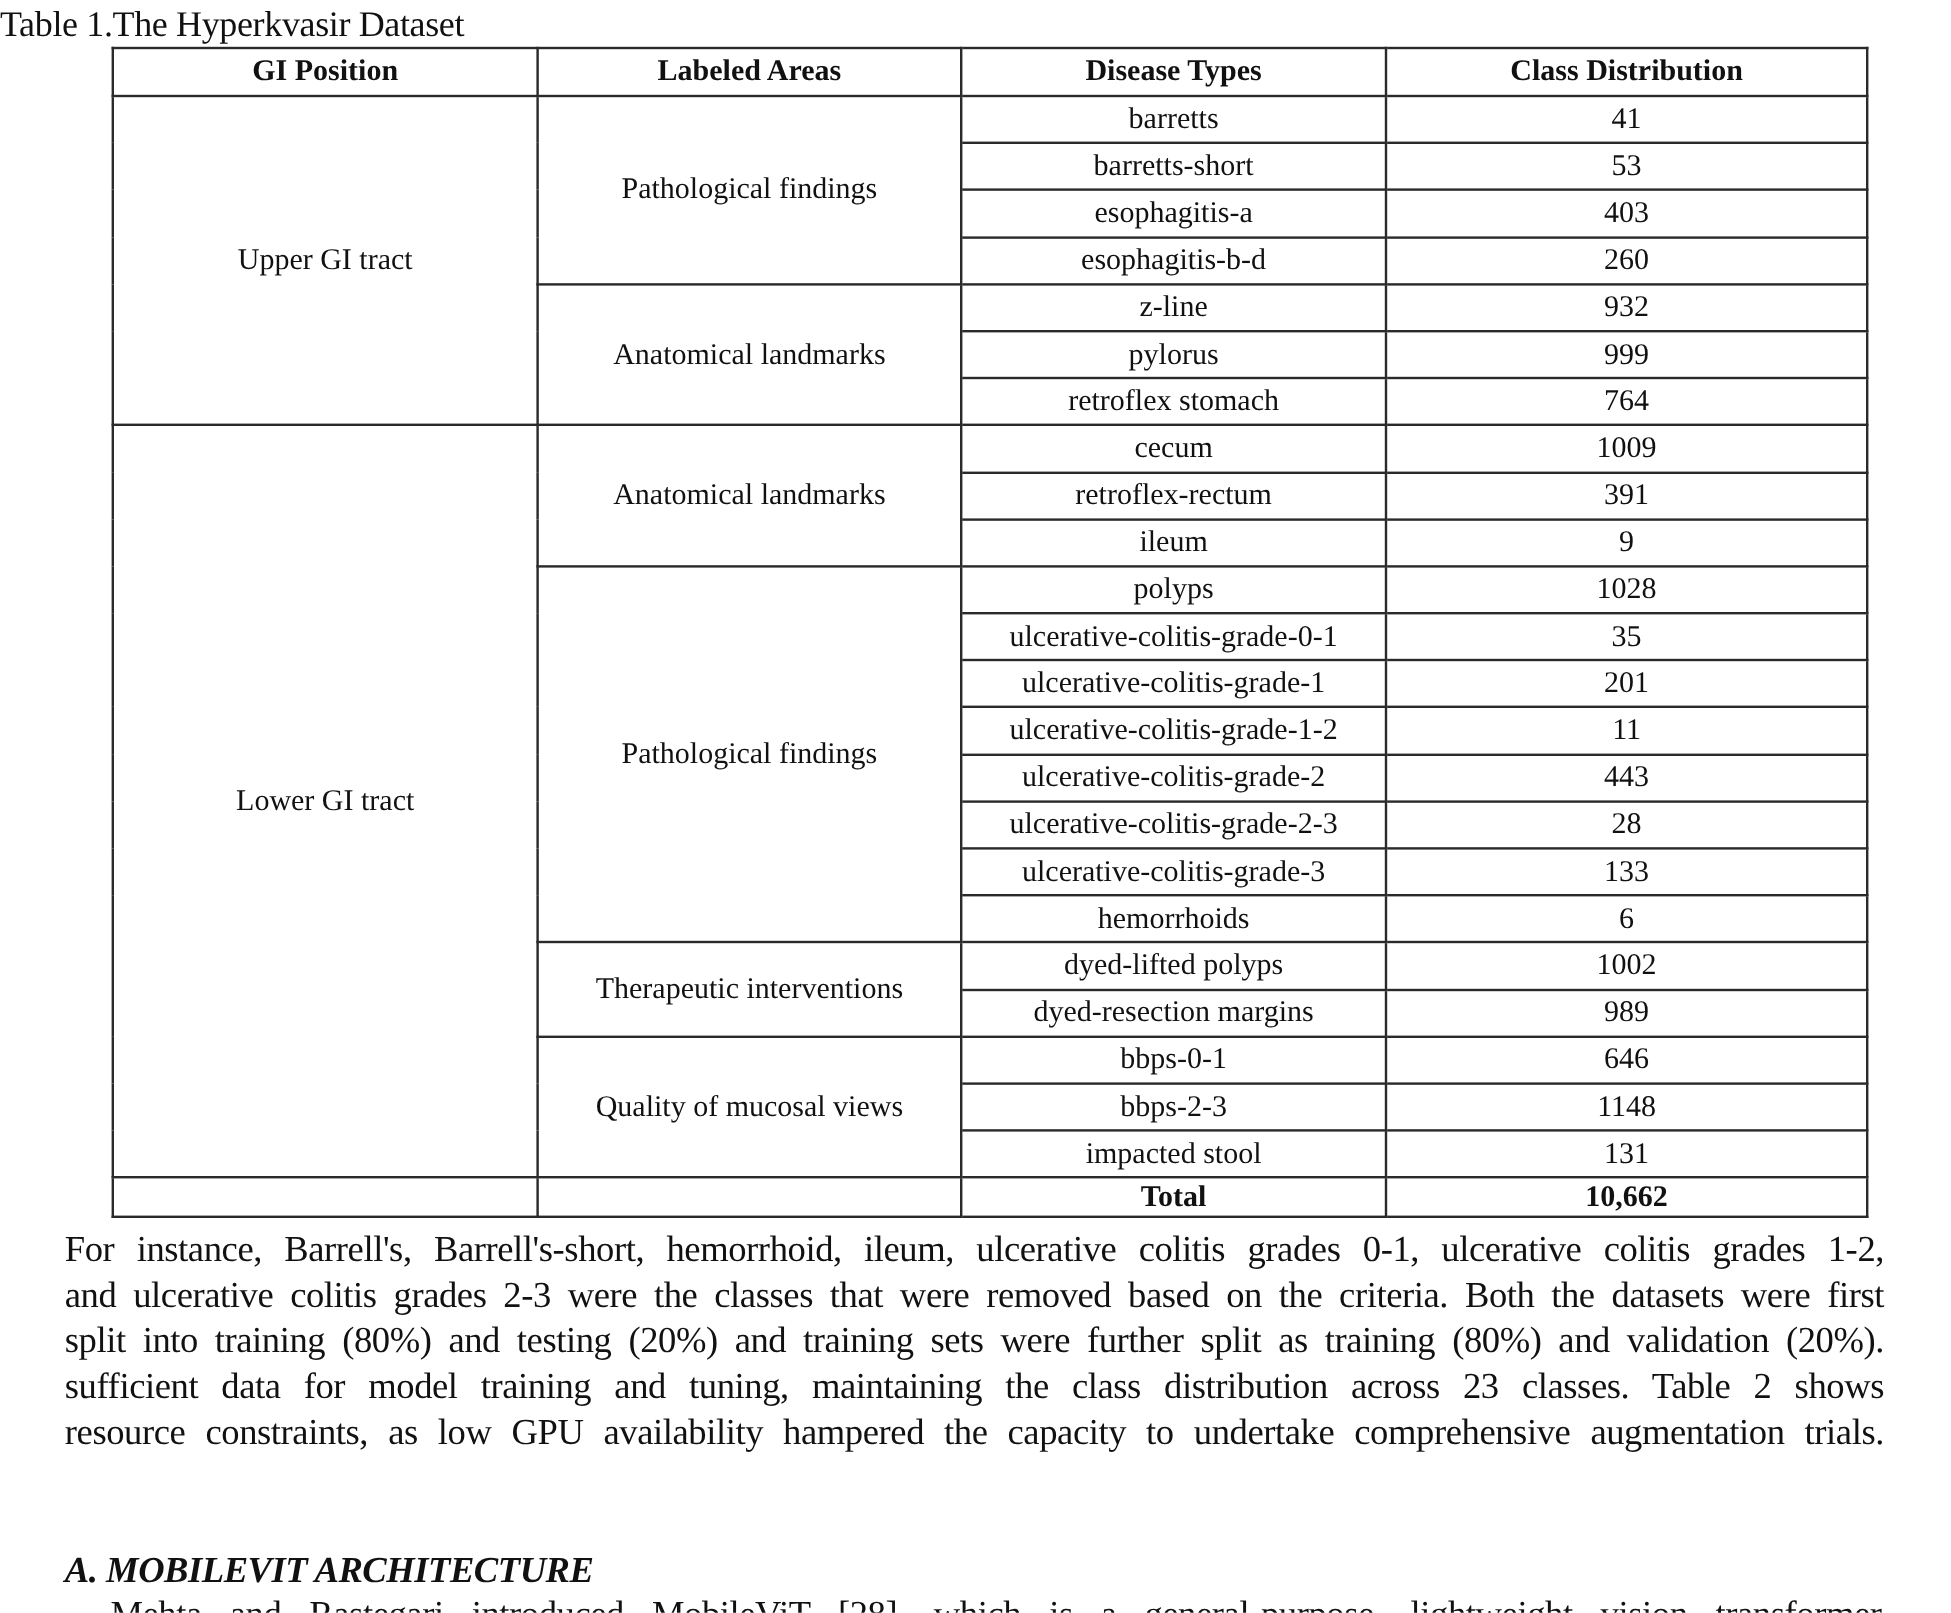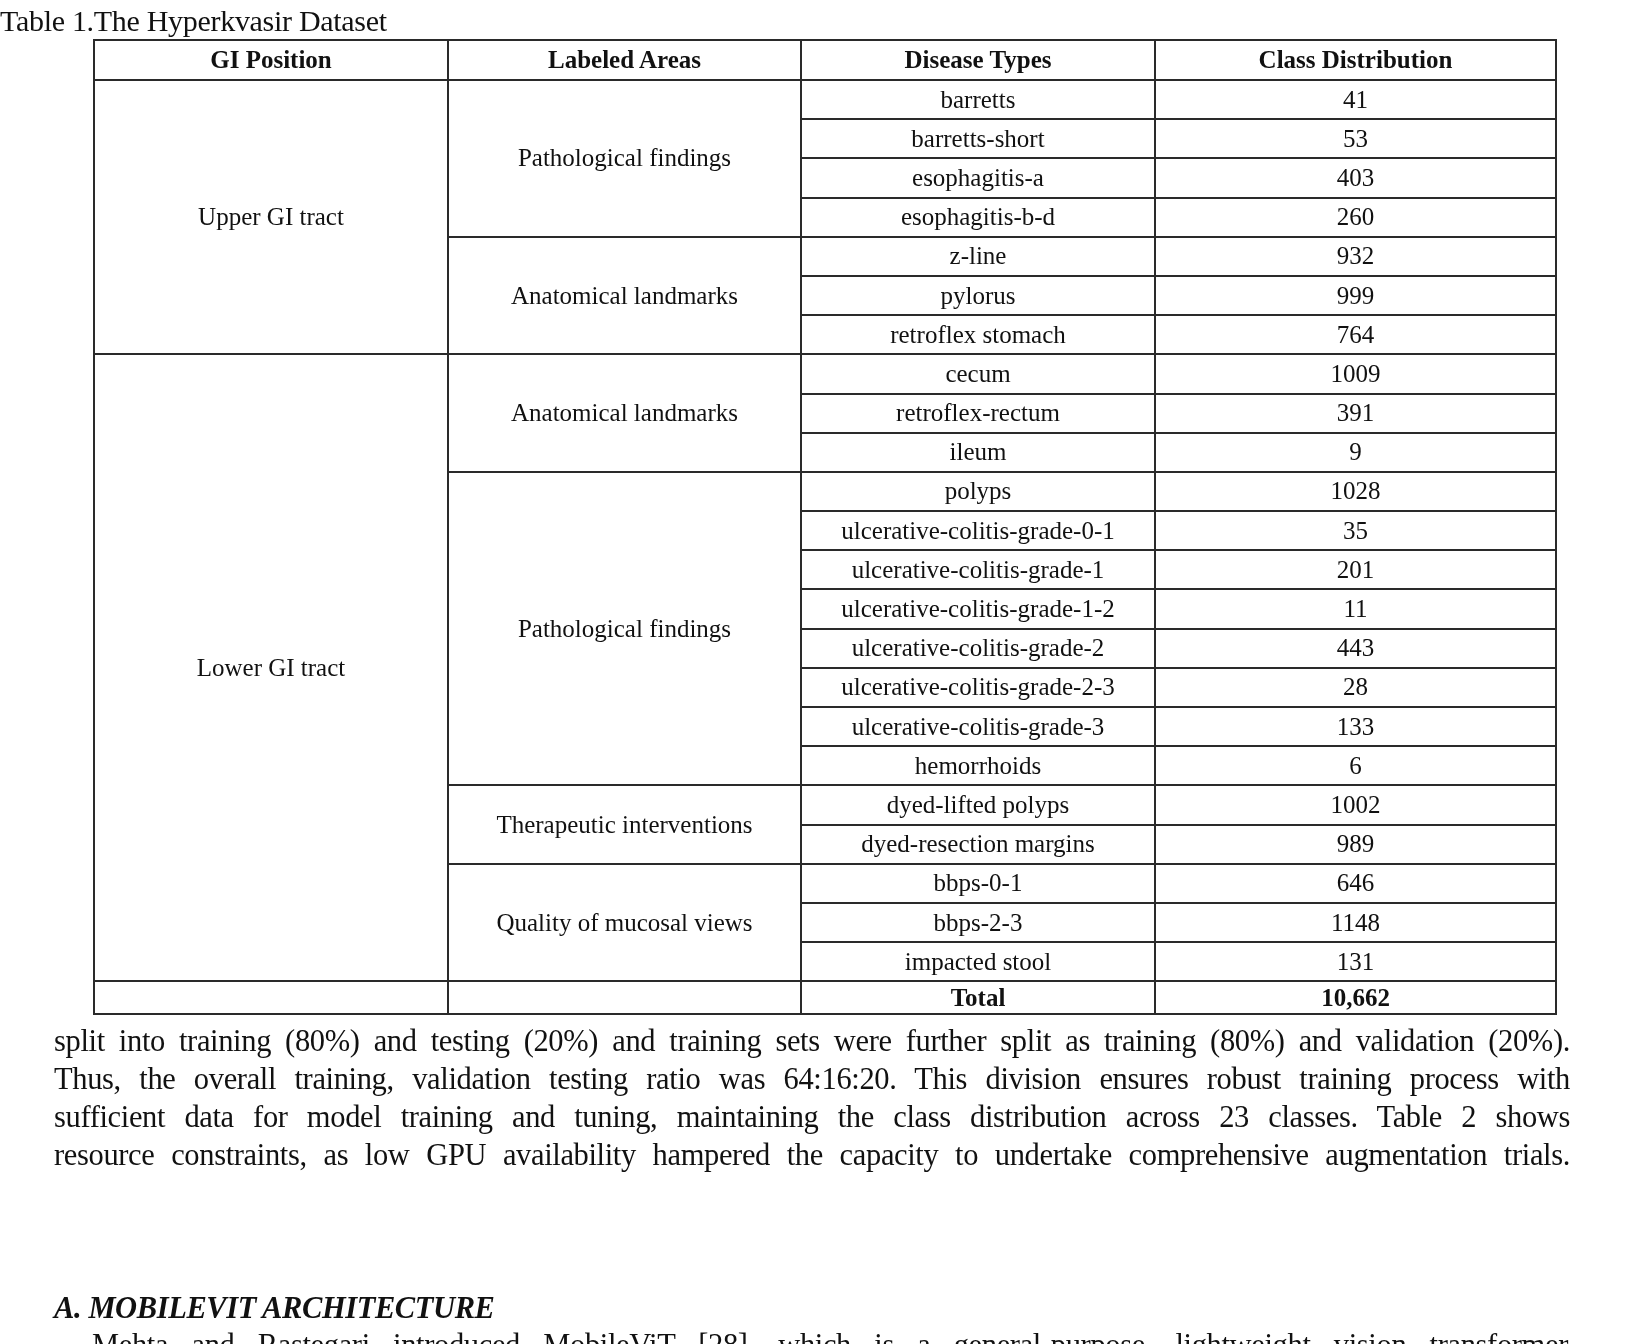--- a/index.html
+++ b/index.html
@@ -213,21 +213,22 @@
       <tr class="total">
         <td></td>
         <td></td>
         <td>Total</td>
         <td>10,662</td>
       </tr>
     </tbody>
 </table>
 
 <div class="para">
+  <span class="ln">For instance, Barrell's, Barrell's-short, hemorrhoid, ileum, ulcerative colitis grades 0-1, ulcerative colitis grades 1-2,</span>
+  <span class="ln">and ulcerative colitis grades 2-3 were the classes that were removed based on the criteria. Both the datasets were first</span>
   <span class="ln">split into training (80%) and testing (20%) and training sets were further split as training (80%) and validation (20%).</span>
-  <span class="ln">Thus, the overall training, validation testing ratio was 64:16:20. This division ensures robust training process with</span>
   <span class="ln">sufficient data for model training and tuning, maintaining the class distribution across 23 classes. Table 2 shows</span>
   <span class="ln last">resource constraints, as low GPU availability hampered the capacity to undertake comprehensive augmentation trials.</span>
 </div>
 
 <div class="heading">A. MOBILEVIT ARCHITECTURE</div>
 
 <div class="cutline">Mehta and Rastegari introduced MobileViT [28], which is a general-purpose, lightweight vision transformer</div>
 
 </body></html>

